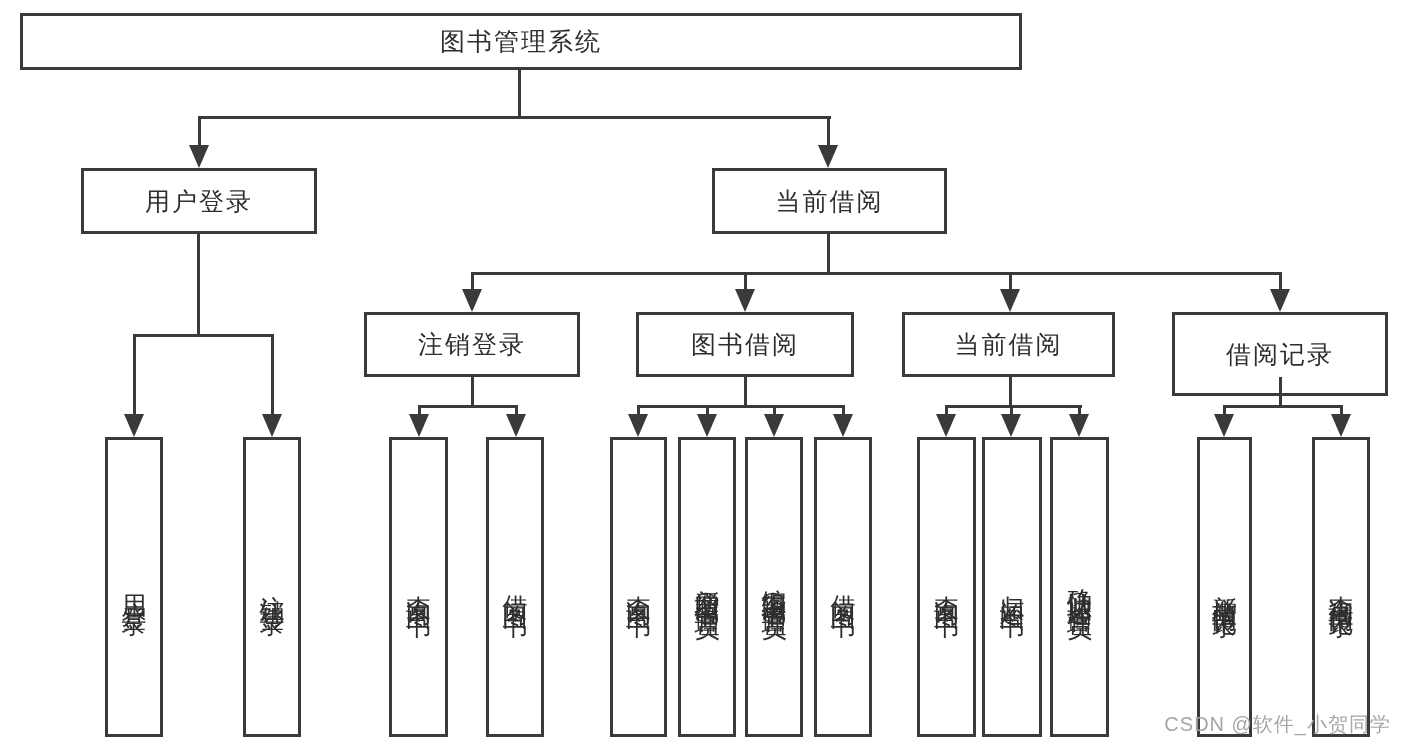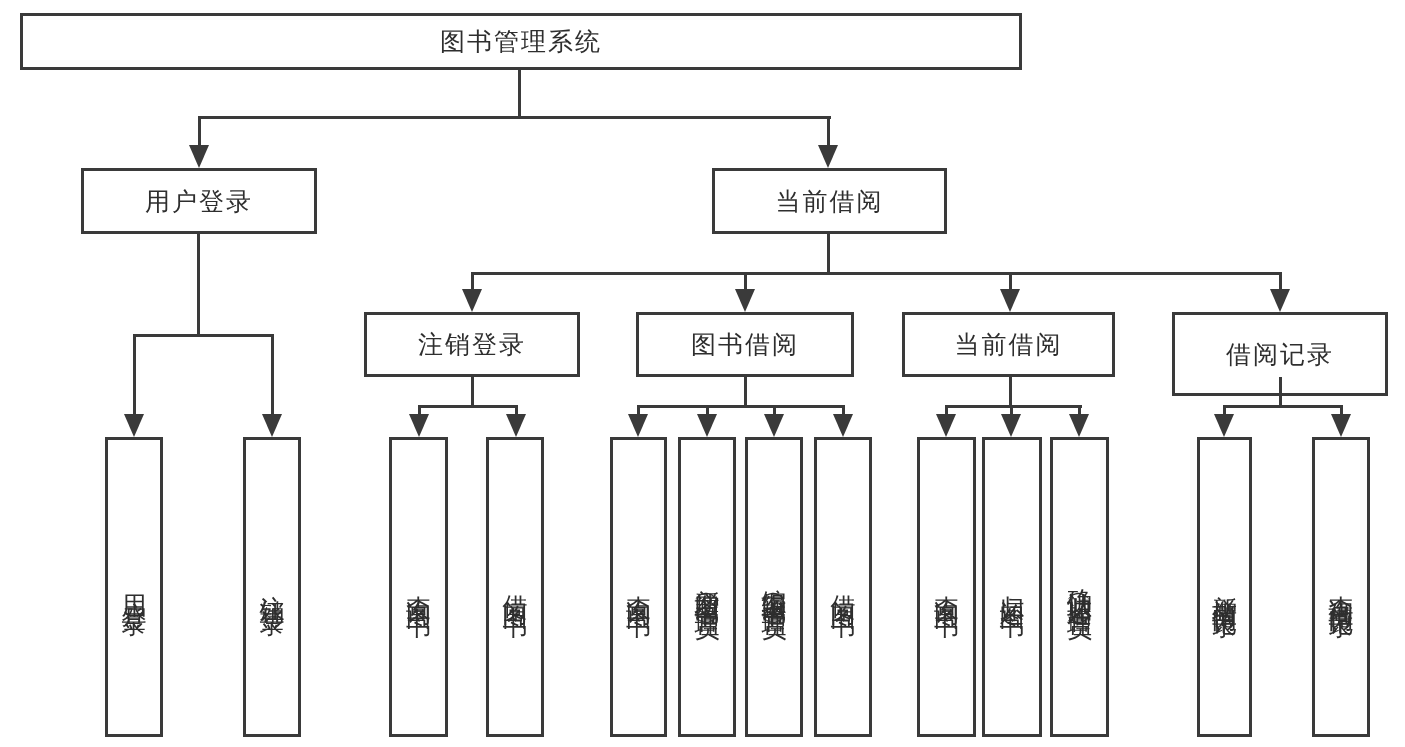--- a/index.html
+++ b/index.html
@@ -176,14 +176,15 @@
     <span class="vlabel long">确认归还（管理员）</span>
   </div>
 
   <div class="box" style="left:1197px;top:437px;width:55px;height:300px;">
     <span class="vlabel long">新增借阅记录</span>
   </div>
   <div class="box" style="left:1312px;top:437px;width:58px;height:300px;">
     <span class="vlabel long">查询借阅记录</span>
   </div>
 
+  <div class="watermark">CSDN @软件_小贺同学</div>
 
 </div>
 
 </body></html>

